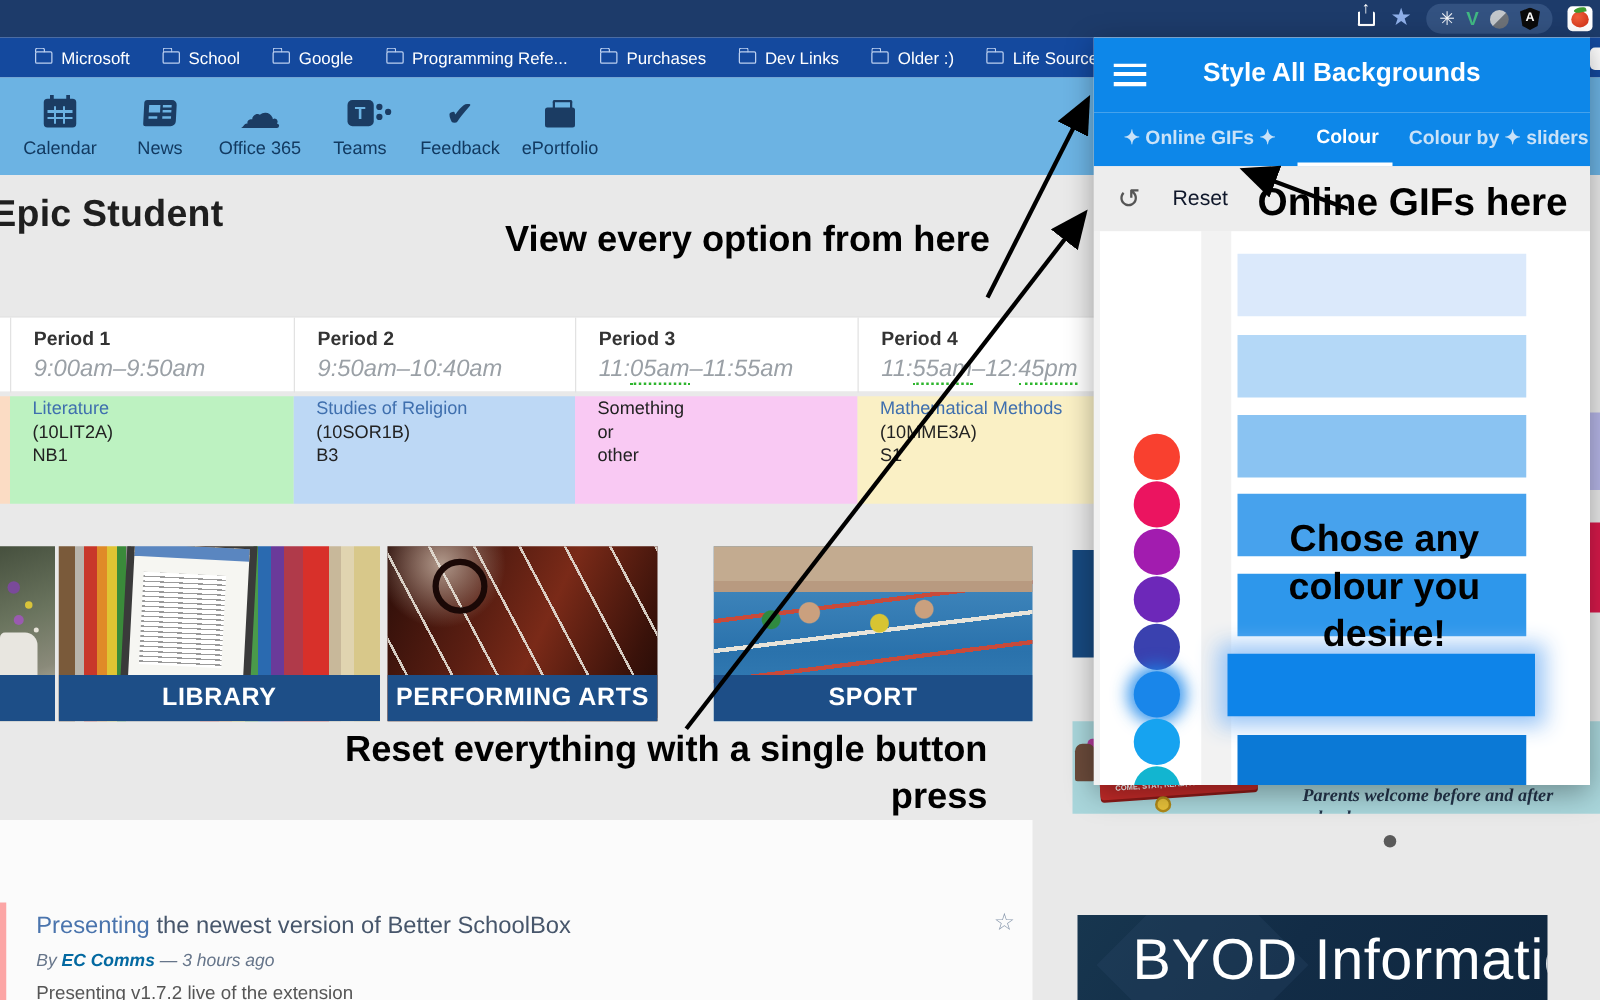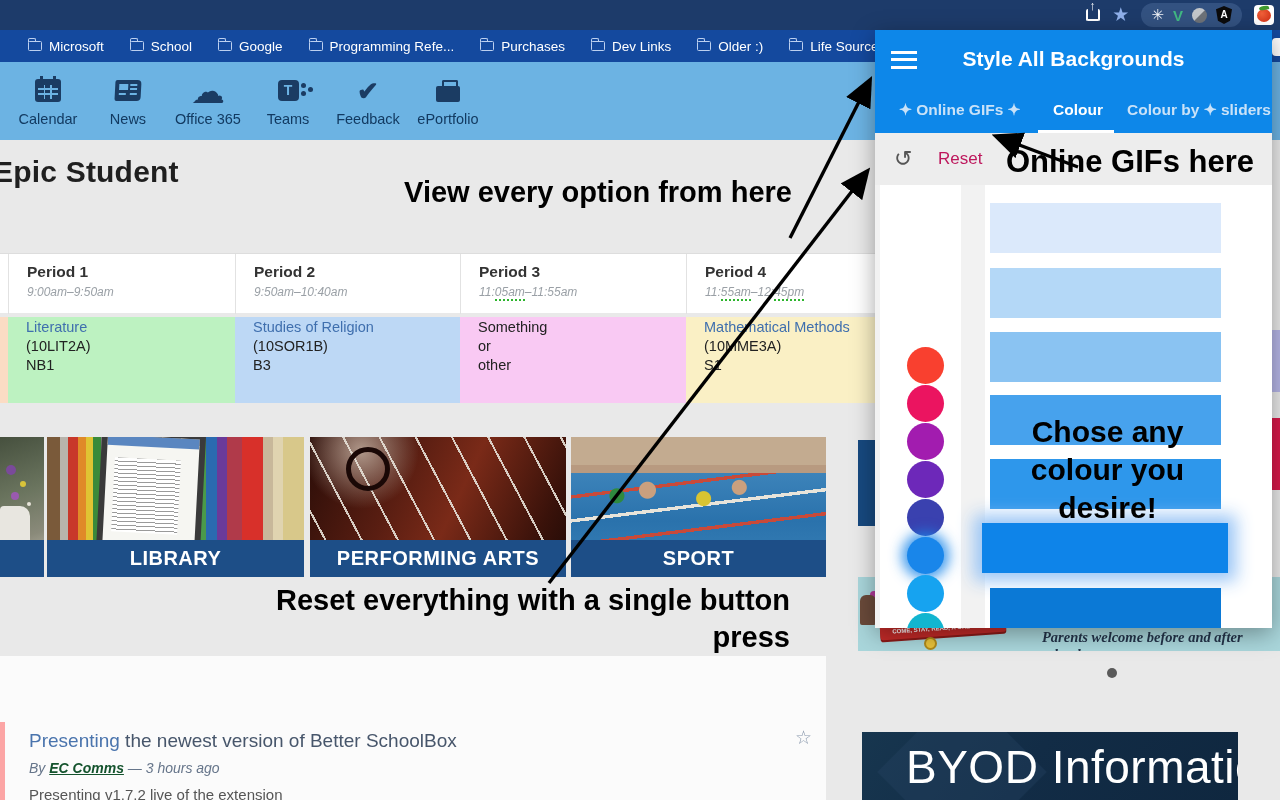--- a/index.html
+++ b/index.html
@@ -53,58 +53,58 @@
   .ic-print { width:24px; height:11px; background:#1b3c63; border-radius:2px; position:relative; margin-top:7px; }
   .ic-print::before { content:""; position:absolute; top:-7px; left:4px; width:16px; height:7px; background:#1b3c63; }
   .ic-print::after { content:""; position:absolute; top:12px; left:4px; width:16px; height:4px; background:#1b3c63; box-shadow:inset 0 -2px #6cb3e3; }
 
   
   #heading { left:-7px; top:155px; font-size:30px; font-weight:bold; color:#1f1f1f; letter-spacing:0.2px; }
 
   #tt-head { left:0; top:253px; width:901px; height:60px; background:#fff; border-top:1px solid #ddd; }
   .tt-col { position:absolute; top:0; height:60px; border-left:1px solid #e2e2e2; padding:9px 0 0 18px; }
   .tt-name { font-size:15.5px; font-weight:bold; color:#333; }
-  .tt-time { font-size:12px; font-style:italic; color:#9aa0a6; margin-top:4px; }
+  .tt-time { font-size:19px; font-style:italic; color:#9aa0a6; margin-top:4px; }
   .squig { border-bottom:2px dotted #2db52d; }
   #tt-sliver-head { left:0; top:253px; width:8px; height:60px; background:#fff; border-top:1px solid #ddd; }
   #tt-cells { left:0; top:317px; width:901px; height:86px; }
   .tt-cell { position:absolute; top:0; height:86px; padding:1px 0 0 18px; font-size:14.5px; line-height:19px; color:#222; }
   .tt-cell .link { color:#3f6fae; }
   #tt-sliver-cell { left:0; top:317px; width:8px; height:86px; background:#fbdcc4; }
 
   
   .card { position:absolute; top:437px; height:140px; overflow:hidden; }
   .card-banner { position:absolute; left:0; right:0; bottom:0; height:37px; background:#1d4e87; color:#fff; font-size:20px; font-weight:bold; text-align:center; line-height:37px; letter-spacing:0.5px; }
   #card-partial { left:0; width:44px; background:linear-gradient(160deg,#46503e 0%,#6a745e 40%,#8a8a7a 70%,#cfcabb 100%); }
   #card-partial::before { content:""; position:absolute; left:6px; top:28px; width:10px; height:10px; border-radius:50%; background:#7a4a9a; box-shadow:12px 14px 0 -2px #d8c33a, 4px 26px 0 -1px #9a5ab0, 18px 34px 0 -3px #e8e4da; }
   #card-partial::after { content:""; position:absolute; left:0; bottom:37px; width:30px; height:34px; background:#e8e6e0; border-radius:4px 10px 0 0; }
   #card-library { left:47px; width:257px;
       background:linear-gradient(90deg,#7a5a3a 0 5%, #b8b4ac 5% 8%, #c8372a 8% 12%, #e08a28 12% 15%, #e0c433 15% 18%, #3a8a3a 18% 21%, #8a8a88 21% 44%, #c83a2e 44% 50%, #e07a28 50% 54%, #e0c433 54% 58%, #4a9a4a 58% 62%, #2a6ab0 62% 66%, #6a3a9a 66% 70%, #b03a4a 70% 76%, #d8302a 76% 84%, #c8b89a 84% 88%, #e0d4b0 88% 92%, #d8c88a 92% 100%); }
   #card-library::before { content:""; position:absolute; left:52px; top:-6px; width:92px; height:112px; background:#f6f6f2; border:6px solid #3a3a3a; border-radius:4px; transform:rotate(3deg); box-shadow:inset 0 10px #5a86c0; }
   #card-library::after { content:""; position:absolute; left:66px; top:22px; width:66px; height:74px; transform:rotate(3deg);
       background:repeating-linear-gradient(#fff 0 3px, #9a9a9a 3px 4px); }
-  #card-perf { left:310px; width:256px; background:radial-gradient(circle at 20% 10%, #b0988a 0%, rgba(176,152,138,0) 24%), linear-gradient(115deg,#2a0d08 0%,#5a1e12 35%,#7a2a18 55%,#3a120a 85%,#200a06 100%); }
+  #card-perf { left:310px; width:216px; background:radial-gradient(circle at 20% 10%, #b0988a 0%, rgba(176,152,138,0) 24%), linear-gradient(115deg,#2a0d08 0%,#5a1e12 35%,#7a2a18 55%,#3a120a 85%,#200a06 100%); }
   #card-perf::before { content:""; position:absolute; inset:0; background:repeating-linear-gradient(62deg, transparent 0 30px, rgba(230,224,214,0.9) 30px 32px); }
   #card-perf::after { content:""; position:absolute; left:36px; top:10px; width:34px; height:34px; border:5px solid #1a0806; border-radius:50%; }
   #card-sport { left:571px; width:255px; background:
       radial-gradient(circle at 18% 42%, #2f8a3f 0 7px, transparent 8px),
       radial-gradient(circle at 30% 38%, #caa07e 0 8px, transparent 9px),
       radial-gradient(circle at 52% 44%, #d8c432 0 7px, transparent 8px),
       radial-gradient(circle at 66% 36%, #caa07e 0 7px, transparent 8px),
       linear-gradient(#c3ab90 0 20%, #b89a80 20% 26%, transparent 26%),
       linear-gradient(173deg, transparent 0 34%, #c84a3a 34% 36%, transparent 36% 48%, #e8e4da 48% 50%, transparent 50% 62%, #c84a3a 62% 64%, transparent 64%),
       linear-gradient(#4a90c4 0%, #2a72ac 60%, #3a82b8 100%); }
 
   
   #news-sec { left:0; top:656px; width:826px; height:144px; background:#fbfbfb; }
   #news-card { left:0; top:722px; width:826px; height:78px; border-left:5px solid #fca5a5; }
   #news-title { position:absolute; left:24px; top:8px; font-size:19px; color:#47566b; }
   #news-title .tlink { color:#4a74ad; }
   #news-byline { position:absolute; left:24px; top:38px; font-size:14px; font-style:italic; color:#66758a; }
-  #news-byline .author { font-weight:bold; color:#14532d;text-decoration:underline; }
+  #news-byline .author { font-weight:bold; color:#0369a1; }
   #news-body { position:absolute; left:24px; top:64px; font-size:15px; color:#555; }
   #news-star { position:absolute; right:14px; top:4px; font-size:19px; color:#8a99ad; }
 
   
   #navy-box { left:858px; top:440px; width:18px; height:86px; background:#17497f; }
   #teal-banner { left:858px; top:577px; width:422px; height:74px; background:#a9d6db; overflow:hidden; }
   #ribbon { position:absolute; left:22px; top:44px; width:126px; height:15px; background:#c22a28; border-radius:3px; transform:rotate(-4deg); color:#fff; font-size:6px; font-weight:bold; text-align:center; line-height:15px; box-shadow:0 2px 0 #8a1a18; }
   #medal { position:absolute; left:66px; top:60px; width:13px; height:13px; border-radius:50%; background:#e8c23a; border:2px solid #b08a1a; }
   #kid { position:absolute; left:2px; top:18px; width:16px; height:30px; background:#6a4a3a; border-radius:6px 6px 2px 2px; box-shadow:8px -6px 0 -2px #b03a9a; }
   #banner-text { position:absolute; left:184px; top:52px; font-family:"Liberation Serif", serif; font-style:italic; font-weight:bold; font-size:14.5px; color:#24344a; }
@@ -121,21 +121,21 @@
   #popup { left:875px; top:30px; width:397px; height:598px; background:#f2f2f2; box-shadow:0 6px 22px rgba(0,0,0,0.35); overflow:hidden;padding-left:12px; }
   #pp-header { position:absolute; left:0; top:0; width:100%; height:60px; background:#0d87e9; }
   #pp-burger { position:absolute; left:16px; top:21px; width:26px; height:18px; background:linear-gradient(#fff 0 3px, transparent 3px 7px, #fff 7px 10px, transparent 10px 15px, #fff 15px 18px); }
   #pp-title { position:absolute; left:0; right:0; top:17px; text-align:center; color:#fff; font-size:21px; font-weight:bold; }
   #pp-tabs { position:absolute; left:0; top:60px; width:100%; height:43px; background:#0d87e9; }
   .pp-tab { position:absolute; top:11px; font-size:15.5px; font-weight:bold; color:#c9e2f8; white-space:nowrap; }
   .pp-tab.active { color:#fff; }
   #tab-underline { position:absolute; left:163px; bottom:0; width:76px; height:3px; background:#fff; }
   #pp-reset-row { position:absolute; left:0; top:103px; width:100%; height:52px; background:#ededed; }
   #pp-reset-icon { position:absolute; left:19px; top:13px; font-size:22px; color:#555; }
-  #pp-reset-label { position:absolute; left:63px; top:16px; font-size:17px; color:#be185d; }
+  #pp-reset-label { position:absolute; left:63px; top:16px; font-size:17px; color:#0f172a; }
   #pp-body { position:absolute; left:0; top:155px; width:100%; height:443px; background:#f2f2f2; }
   #swatch-col { position:absolute; left:5px; top:0; width:81px; height:443px; background:#fff; }
   .swatch { position:absolute; left:27px; width:37px; height:37px; border-radius:50%; }
   .swatch.sel { box-shadow:0 0 13px 5px rgba(25,134,234,0.85); }
   #preview-panel { position:absolute; left:110px; top:0; width:287px; height:443px; background:#fff; }
   .shade { position:absolute; left:5px; width:231px; height:50px; }
   .shade.sel { left:-3px; width:246px; box-shadow:0 0 16px 8px rgba(150,195,245,0.95); }
 
   
   .annot { position:absolute; color:#000; font-weight:bold; z-index:60; }

